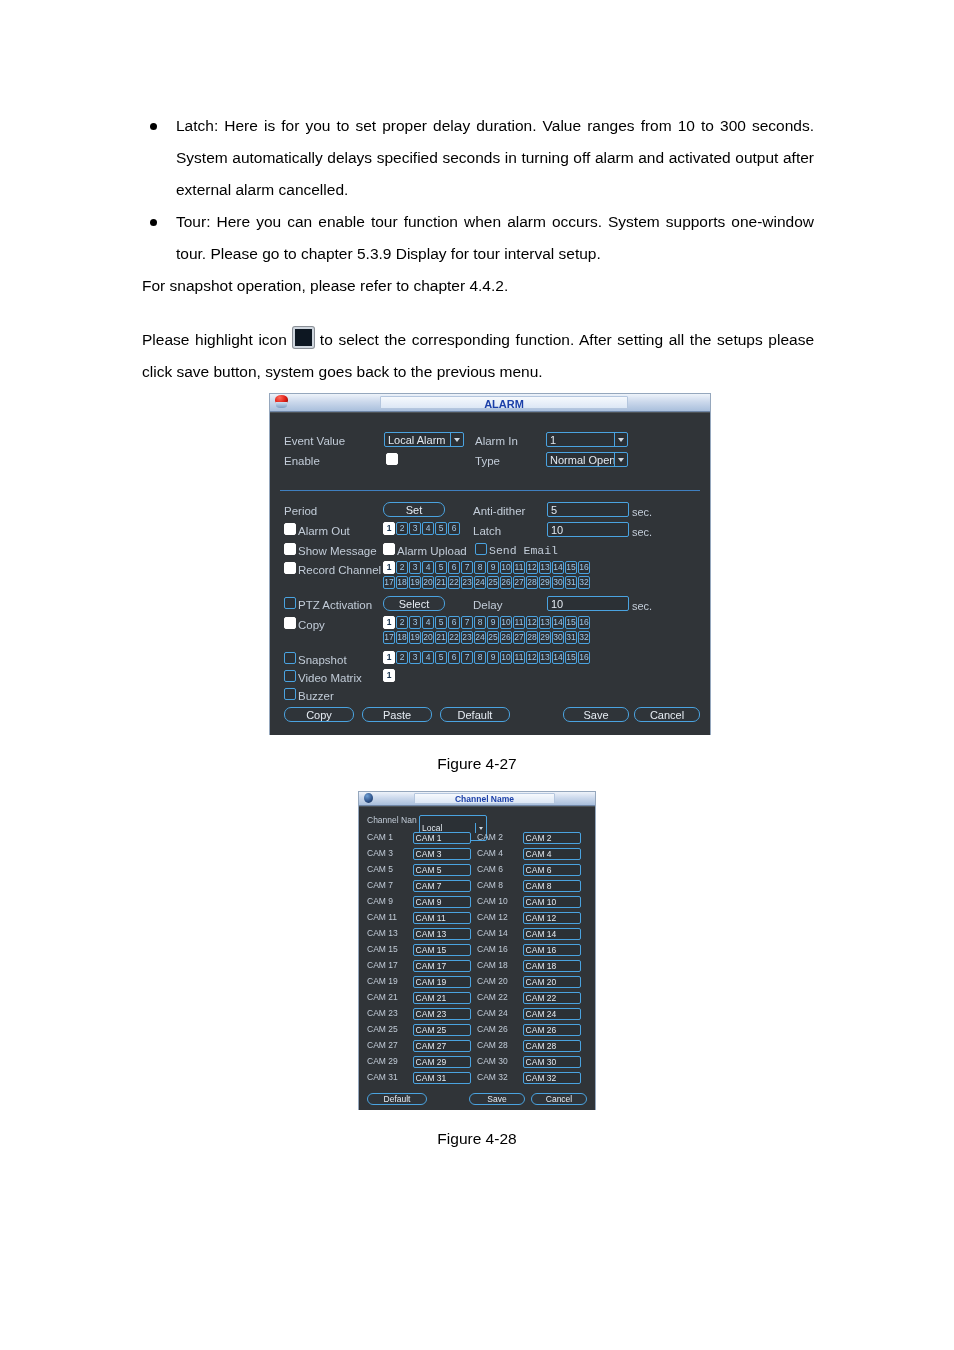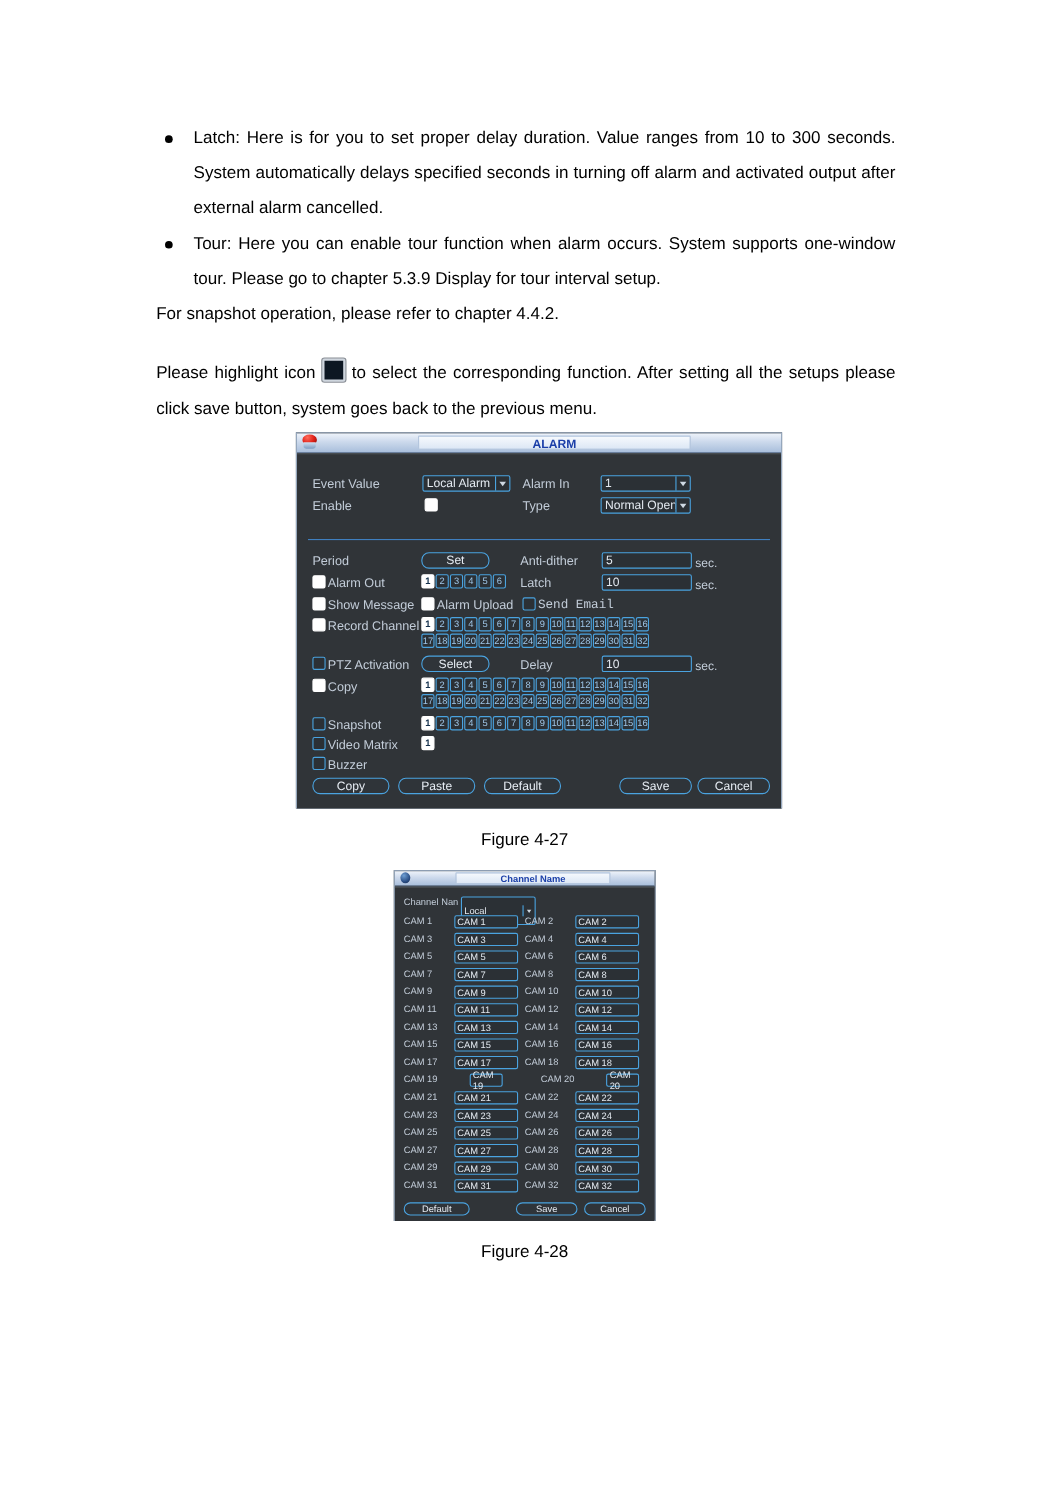--- a/index.html
+++ b/index.html
@@ -497,21 +497,21 @@
             <div class="cn-in">CAM 15</div>
             <div class="cn-lbl2">CAM 16</div>
             <div class="cn-in">CAM 16</div>
           </div>
           <div class="cn-row" style="top: 153px;">
             <div class="cn-lbl">CAM 17</div>
             <div class="cn-in">CAM 17</div>
             <div class="cn-lbl2">CAM 18</div>
             <div class="cn-in">CAM 18</div>
           </div>
-          <div class="cn-row" style="top: 169px; gap: 29px;">
+          <div class="cn-row" style="top: 169px;">
             <div class="cn-lbl">CAM 19</div>
             <div class="cn-in">CAM 19</div>
             <div class="cn-lbl2">CAM 20</div>
             <div class="cn-in">CAM 20</div>
           </div>
           <div class="cn-row" style="top: 185px;">
             <div class="cn-lbl">CAM 21</div>
             <div class="cn-in">CAM 21</div>
             <div class="cn-lbl2">CAM 22</div>
             <div class="cn-in">CAM 22</div>

